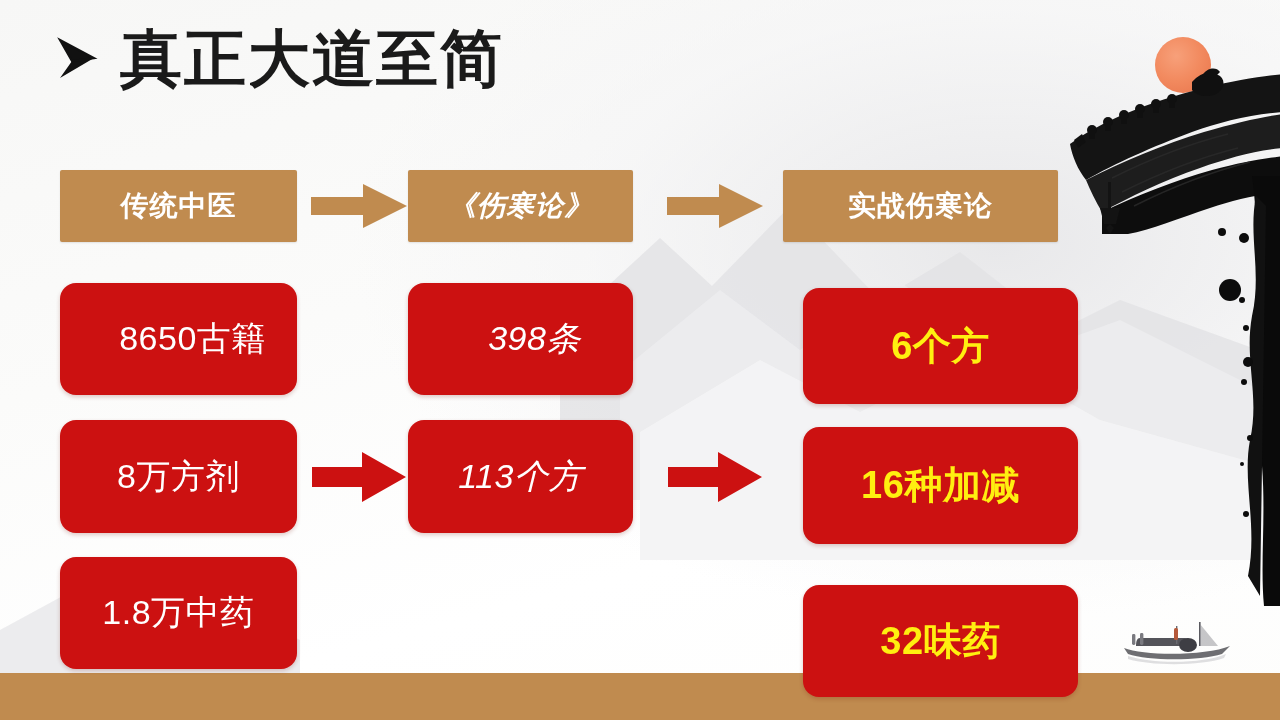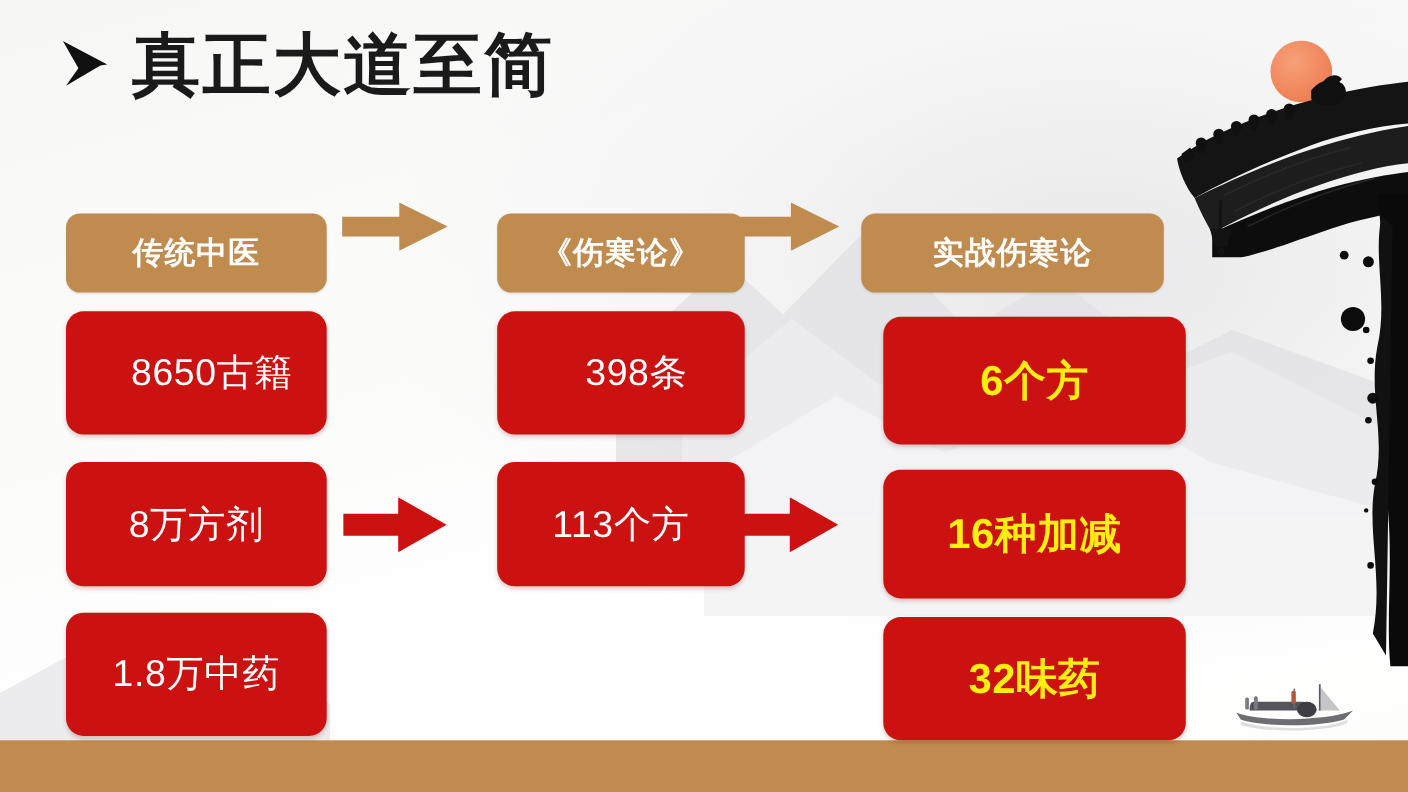--- a/index.html
+++ b/index.html
@@ -80,27 +80,26 @@
     position: absolute;
     display: flex;
     align-items: center;
     justify-content: center;
     box-sizing: border-box;
     text-align: center;
     white-space: nowrap;
   }
   .header-box {
     background: #c08b4f;
-    border-radius: 13px;
+    border-radius: 2px;
     color: #ffffff;
     font-size: 28px;
     font-weight: 700;
     letter-spacing: 1px;
     box-shadow: 0 1px 2px rgba(0,0,0,0.10);
-    margin-top: 24px;
   }
   .cell-box {
     background: #cc1111;
     border-radius: 16px;
     box-shadow: 0 2px 4px rgba(120,20,10,0.22);
   }
   .cell-white {
     color: #ffffff;
     font-size: 34px;
     font-weight: 400;
@@ -113,34 +112,34 @@
     letter-spacing: 0.5px;
     margin-left: 20px;
   }
 
   .arrow {
     position: absolute;
   }
 
   
   .col1 { left: 60px;  width: 237px; }
-  .col2 { left: 452px; width: 225px; }
+  .col2 { left: 408px; width: 225px; font-style: italic; }
   .col3 { left: 783px; width: 275px; }
 
   
   .hrow { top: 170px; height: 72px; }
 
   
   .r1 { top: 283px; height: 112px; padding-left: 28px; }
   .r2 { top: 420px; height: 113px; }
   .r3 { top: 557px; height: 112px; }
   
   .r1c3 { top: 288px; height: 116px; }
   .r2c3 { top: 427px; height: 117px; }
-  .r3c3 { top: 561px; height: 112px; }
+  .r3c3 { top: 585px; height: 112px; }
 </style>
 </head>
 <body>
 
 <div id="slide">
 
   <div class="bg-wash"></div>
 
   <svg class="mountains" viewBox="0 0 1280 720" preserveAspectRatio="none">
     <path d="M560 330 L660 238 L712 286 L790 206 L880 300 L960 252 L1060 330 L1120 300 L1280 358 L1280 470 L560 470 Z" fill="#e3e3e5" opacity="0.85"></path>

